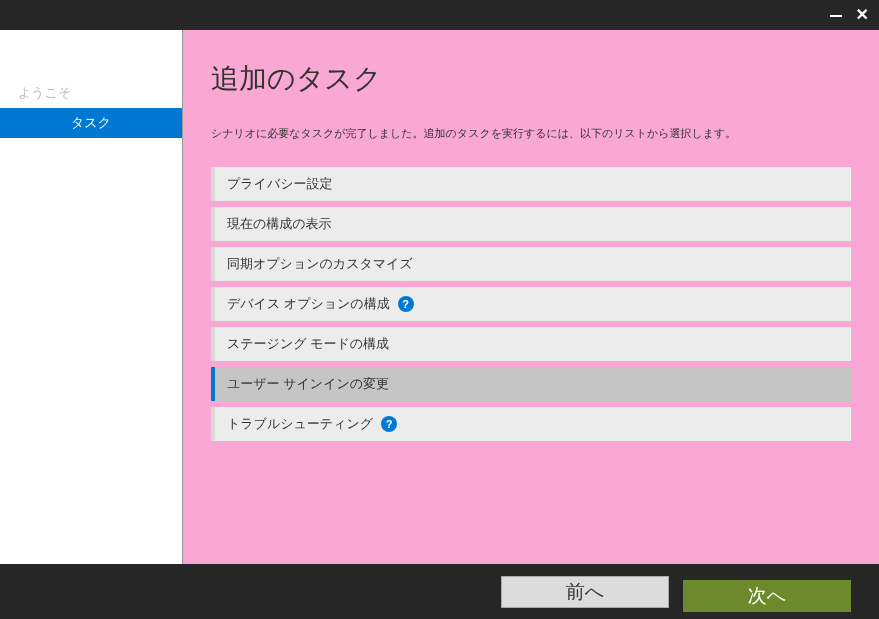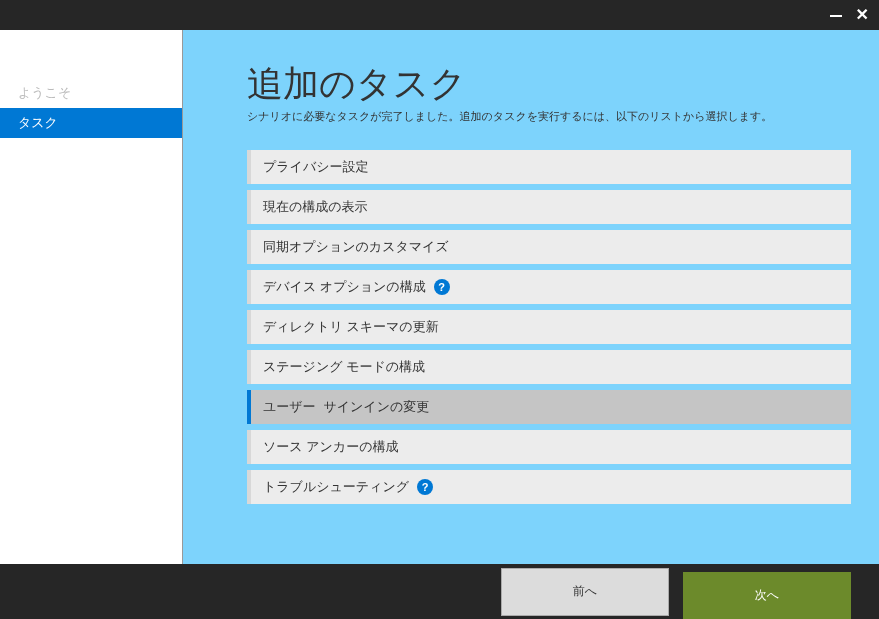--- a/index.html
+++ b/index.html
@@ -31,53 +31,53 @@
       line-height: 1;
     }
     .minimize-icon {
       display: inline-block;
       width: 12px;
       height: 2px;
       background: #fff;
       vertical-align: middle;
     }
     .main-container {
-      background: #7dd3fc;
+      background: #f9a8d4;
       height: 534px;
       display: flex;
-      gap: 36px;
     }
     .sidebar {
       width: 183px;
       background: #fff;
       border-right: 1px solid #999;
       padding-top: 48px;
     }
     .sidebar-item {
       padding: 6px 18px;
       font-size: 13px;
       color: #888;
       cursor: pointer;
     }
     .sidebar-item.disabled {
       color: #bbb;
     }
     .sidebar-item.active {
       background: #0078d4;
       color: #fff;
+      text-align: center;
     }
     .content {
       flex: 1;
       padding: 30px 28px 20px 28px;
     }
     .page-title {
-      font-size: 36px;
+      font-size: 28px;
       font-weight: 300;
       color: #333;
-      margin-bottom: 0;
+      margin-bottom: 28px;
     }
     .page-description {
       font-size: 11px;
       color: #333;
       margin-bottom: 26px;
     }
     .task-list {
       display: flex;
       flex-direction: column;
       gap: 6px;
@@ -89,21 +89,20 @@
       font-size: 13px;
       color: #333;
       cursor: pointer;
       display: flex;
       align-items: center;
       gap: 8px;
     }
     .task-item.selected {
       background: #c5c5c5;
       border-left: 4px solid #0078d4;
-      font-family: Liberation Mono, monospace;
     }
     .help-icon {
       display: inline-flex;
       align-items: center;
       justify-content: center;
       width: 16px;
       height: 16px;
       border-radius: 50%;
       background: #0078d4;
       color: #fff;
@@ -114,23 +113,23 @@
       height: 55px;
       background: #262626;
       display: flex;
       justify-content: flex-end;
       align-items: center;
       padding-right: 28px;
       gap: 14px;
     }
     .btn {
       width: 168px;
-      height: 48px;
+      height: 32px;
       border: 1px solid #aaa;
-      font-size: 12px;
+      font-size: 19px;
       cursor: pointer;
       display: flex;
       align-items: center;
       justify-content: center;
     }
     .btn-secondary {
       background: #dcdcdc;
       color: #333;
     }
     .btn-primary {
@@ -164,30 +163,24 @@
           <span>現在の構成の表示</span>
         </div>
         <div class="task-item">
           <span>同期オプションのカスタマイズ</span>
         </div>
         <div class="task-item">
           <span>デバイス オプションの構成</span>
           <span class="help-icon">?</span>
         </div>
         <div class="task-item">
-          <span>ディレクトリ スキーマの更新</span>
-        </div>
-        <div class="task-item">
           <span>ステージング モードの構成</span>
         </div>
         <div class="task-item selected">
           <span>ユーザー サインインの変更</span>
-        </div>
-        <div class="task-item">
-          <span>ソース アンカーの構成</span>
         </div>
         <div class="task-item">
           <span>トラブルシューティング</span>
           <span class="help-icon">?</span>
         </div>
       </div>
   </div>
 </div>
 
 <div class="footer">

